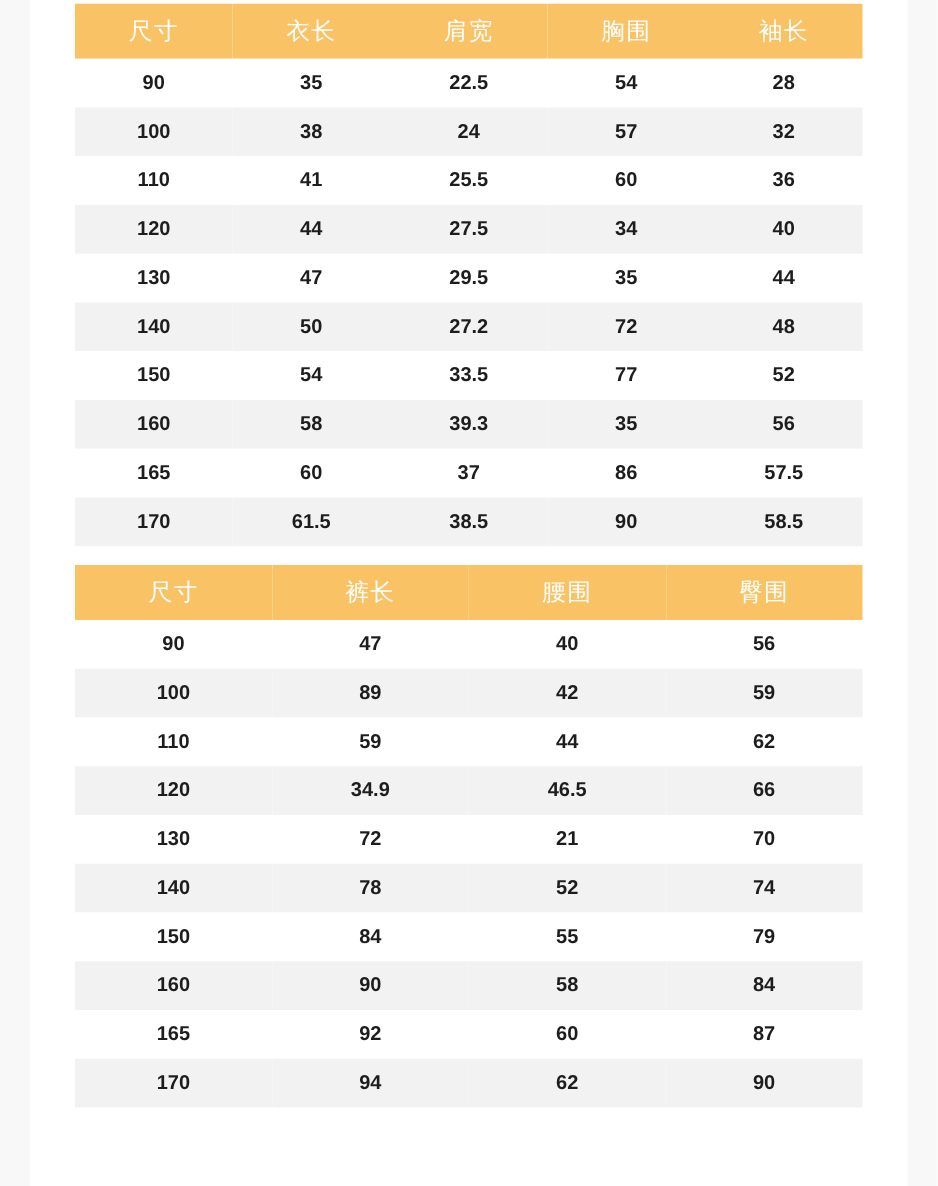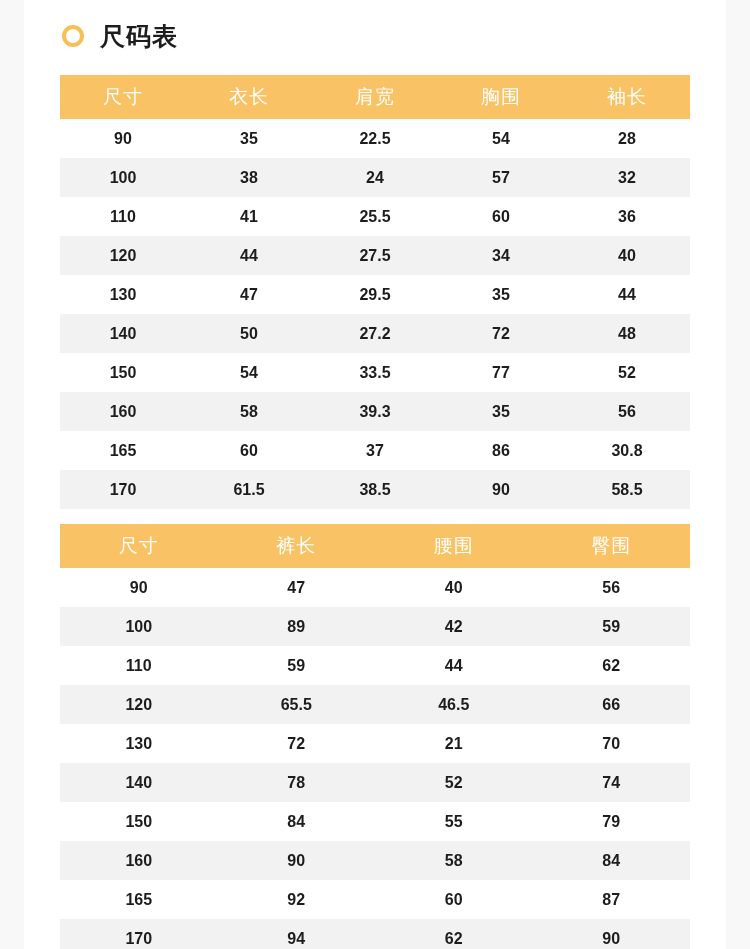--- a/index.html
+++ b/index.html
@@ -78,24 +78,20 @@
     background: #ffffff;
   }
   .table-block-1 { margin-top: 3px; }
   .table-block-2 { margin-top: 15px; }
 </style>
 </head>
 <body>
 
 <div class="page">
 
-  <div class="section-title">
-    <span class="ring-icon"></span>
-    <span class="section-title-text">尺码表</span>
-  </div>
 
   <div class="table-block-1">
     <table class="size-table">
       <thead>
         <tr>
           <th>尺寸</th>
           <th>衣长</th>
           <th>肩宽</th>
           <th>胸围</th>
           <th>袖长</th>
@@ -156,21 +152,21 @@
           <td>58</td>
           <td>39.3</td>
           <td>35</td>
           <td>56</td>
         </tr>
         <tr>
           <td>165</td>
           <td>60</td>
           <td>37</td>
           <td>86</td>
-          <td>30.8</td>
+          <td>57.5</td>
         </tr>
         <tr>
           <td>170</td>
           <td>61.5</td>
           <td>38.5</td>
           <td>90</td>
           <td>58.5</td>
         </tr>
       </tbody>
     </table>
@@ -200,21 +196,21 @@
           <td>59</td>
         </tr>
         <tr>
           <td>110</td>
           <td>59</td>
           <td>44</td>
           <td>62</td>
         </tr>
         <tr>
           <td>120</td>
-          <td>65.5</td>
+          <td>34.9</td>
           <td>46.5</td>
           <td>66</td>
         </tr>
         <tr>
           <td>130</td>
           <td>72</td>
           <td>21</td>
           <td>70</td>
         </tr>
         <tr>

